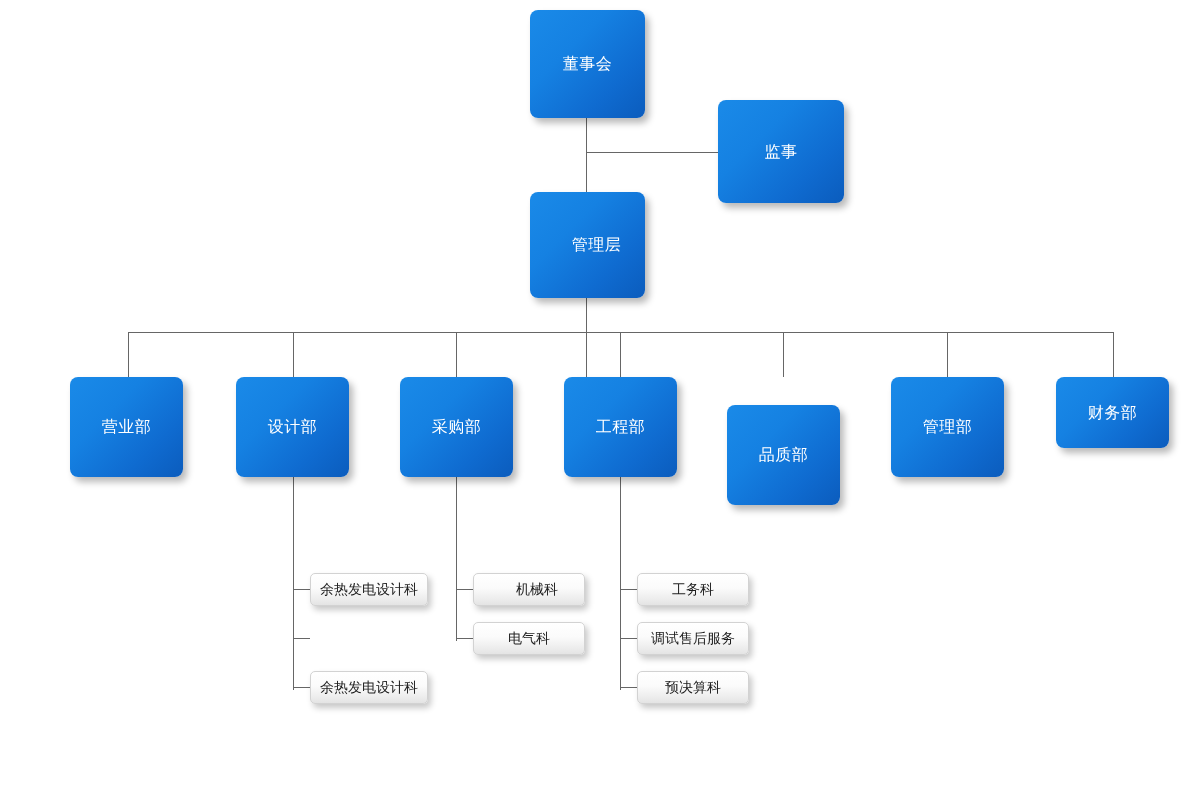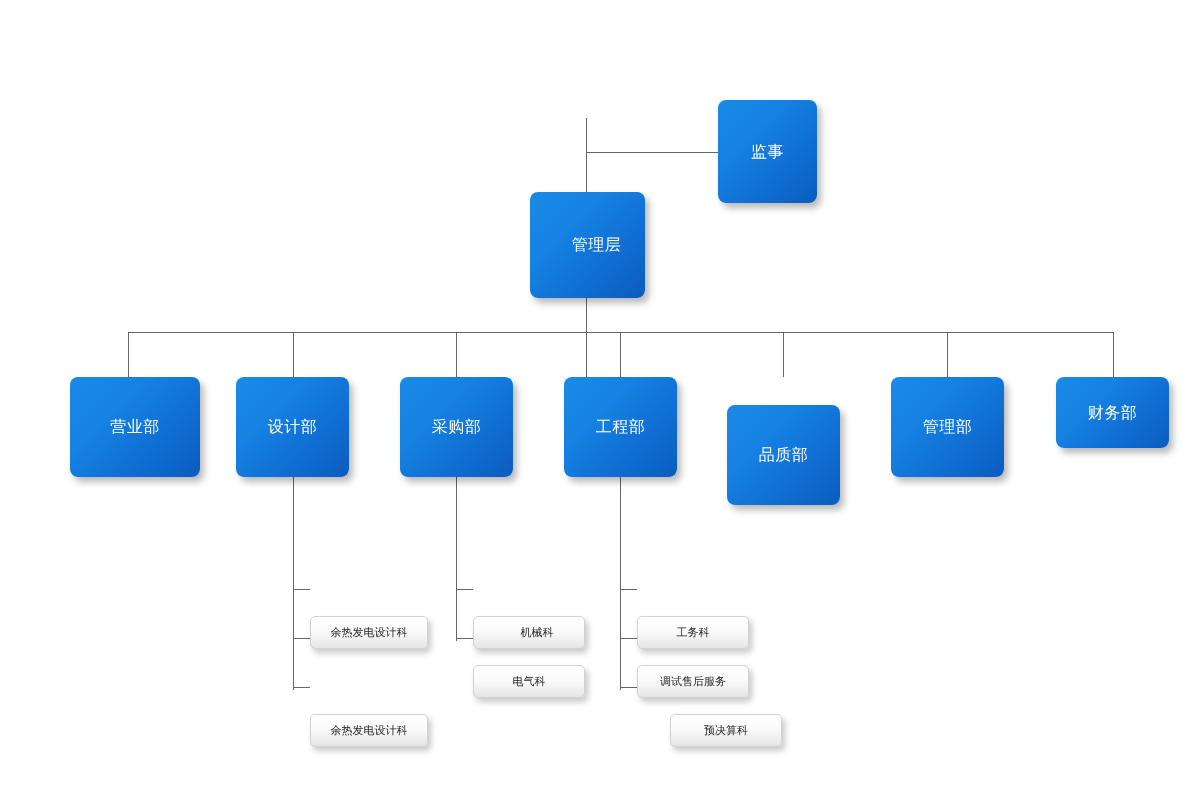--- a/index.html
+++ b/index.html
@@ -51,25 +51,24 @@
     box-sizing: border-box;
     height: 33px;
     border-radius: 5px;
     border: 1px solid #d2d2d2;
     background: linear-gradient(180deg, #ffffff 0%, #fbfbfb 45%, #ededed 80%, #e4e4e4 100%);
     box-shadow: 3px 4px 6px rgba(0,0,0,0.22);
     display: flex;
     align-items: center;
     justify-content: center;
     color: #1c1c1c;
-    font-size: 11px;
+    font-size: 14px;
     line-height: 1.2;
     text-align: center;
     user-select: none;
-    margin-top: 43px;
   }
 </style>
 </head>
 <body>
 
 <div id="chart-canvas">
 
   <div class="line line-v" style="left:586px; top:118px; height:74px;"></div>
 
   <div class="line line-h" style="left:586px; top:152px; width:132px;"></div>
@@ -93,36 +92,37 @@
 
   <div class="line line-v" style="left:456px; top:477px; height:164px;"></div>
   <div class="line line-h" style="left:456px; top:589px; width:17px;"></div>
   <div class="line line-h" style="left:456px; top:638px; width:17px;"></div>
 
   <div class="line line-v" style="left:620px; top:477px; height:213px;"></div>
   <div class="line line-h" style="left:620px; top:589px; width:17px;"></div>
   <div class="line line-h" style="left:620px; top:638px; width:17px;"></div>
   <div class="line line-h" style="left:620px; top:687px; width:17px;"></div>
 
+  <div class="node-blue" style="left:530px; top:10px; width:115px; height:108px;">董事会</div>
 
-  <div class="node-blue" style="left:718px; top:100px; width:99px; height:103px;">监事</div>
+  <div class="node-blue" style="left:718px; top:100px; width:126px; height:103px;">监事</div>
 
   <div class="node-blue" style="left:530px; top:192px; width:115px; height:106px;padding-left:18px;">管理层</div>
 
-  <div class="node-blue" style="left:70px;   top:377px; width:130px; height:100px;">营业部</div>
+  <div class="node-blue" style="left:70px;   top:377px; width:113px; height:100px;">营业部</div>
   <div class="node-blue" style="left:236px;  top:377px; width:113px; height:100px;">设计部</div>
   <div class="node-blue" style="left:400px;  top:377px; width:113px; height:100px;">采购部</div>
   <div class="node-blue" style="left:564px;  top:377px; width:113px; height:100px;">工程部</div>
   <div class="node-blue" style="left:727px;  top:377px; width:113px; height:100px;margin-top:28px;">品质部</div>
   <div class="node-blue" style="left:891px;  top:377px; width:113px; height:100px;">管理部</div>
   <div class="node-blue" style="left:1056px; top:377px; width:113px; height:71px;">财务部</div>
 
   <div class="node-gray" style="left:310px; top:573px; width:118px;">余热发电设计科</div>
   <div class="node-gray" style="left:310px; top:671px; width:118px;">余热发电设计科</div>
 
   <div class="node-gray" style="left:473px; top:573px; width:112px;padding-left:16px;">机械科</div>
   <div class="node-gray" style="left:473px; top:622px; width:112px;">电气科</div>
 
   <div class="node-gray" style="left:637px; top:573px; width:112px;">工务科</div>
   <div class="node-gray" style="left:637px; top:622px; width:112px;">调试售后服务</div>
-  <div class="node-gray" style="left:670px; top:671px; width:112px;">预决算科</div>
+  <div class="node-gray" style="left:637px; top:671px; width:112px;">预决算科</div>
 
 </div>
 
 </body></html>

